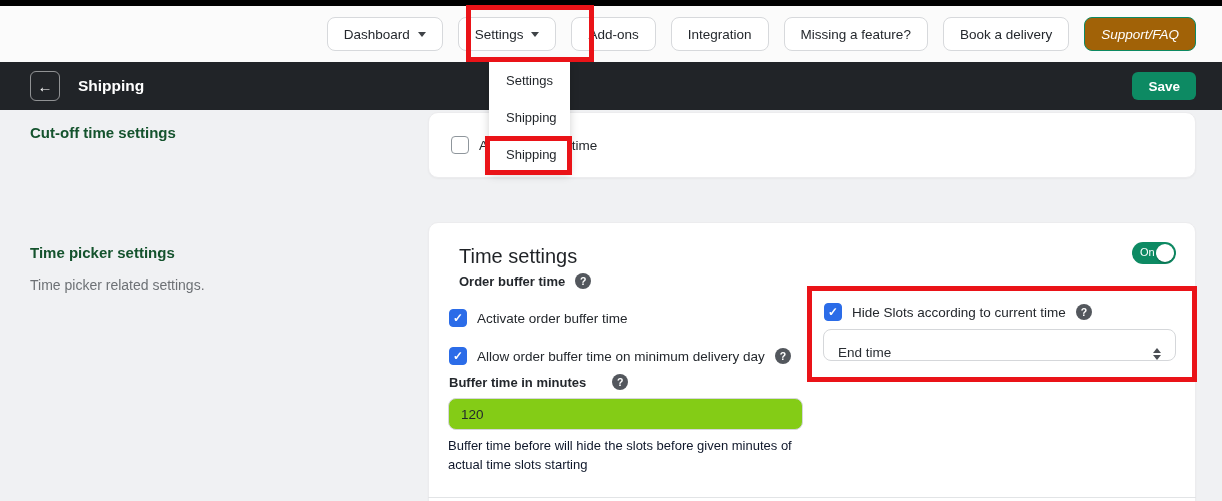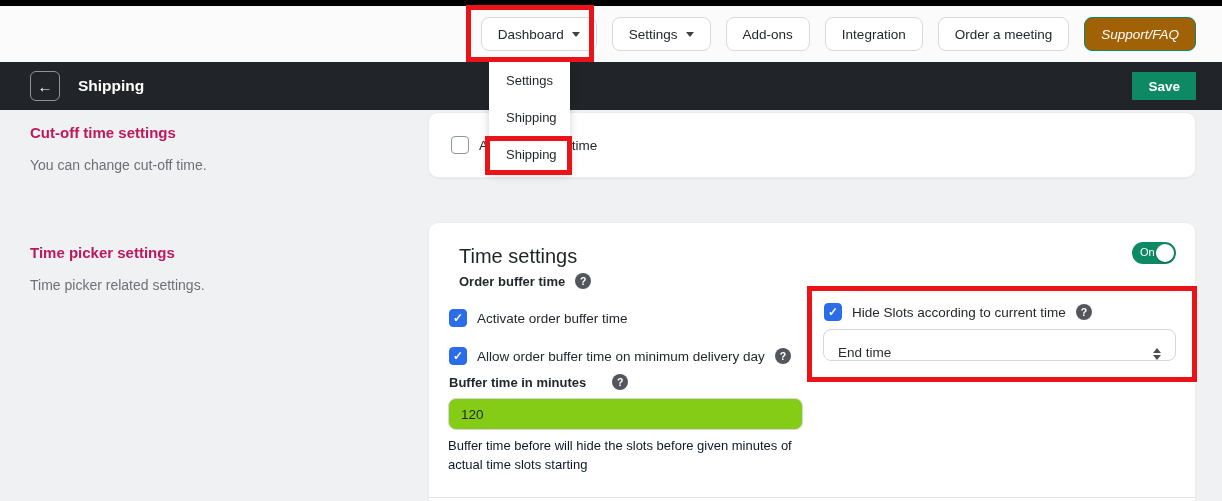--- a/index.html
+++ b/index.html
@@ -19,36 +19,36 @@
            border-top:5px solid #3f4347; }
 
   
   .header-bar { position:absolute; left:0; top:62px; width:1222px; height:48px; background:#212428;
                 display:flex; align-items:center; padding:0 26px 0 30px; }
   .back-btn { width:30px; height:30px; border:1px solid rgba(255,255,255,0.5); border-radius:6px;
               background:transparent; color:#fff; font-size:15px; display:flex; align-items:center;
               justify-content:center; cursor:pointer; }
   .page-title { color:#fff; font-size:15.5px; font-weight:bold; margin-left:18px; }
   .save-btn { margin-left:auto; height:28px; padding:0 16px; background:#0d8a63; color:#fff;
-              border:none; border-radius:0; font-family:inherit; font-size:13.5px; font-weight:600; cursor:pointer; }
+              border:none; border-radius:6px; font-family:inherit; font-size:13.5px; font-weight:600; cursor:pointer; }
 
   
   .dropdown { position:absolute; left:489px; top:62px; width:81px; background:#fff; z-index:30;
               border-radius:0 0 3px 3px; box-shadow:0 2px 10px rgba(0,0,0,0.18); }
   .menu-item { height:37px; display:flex; align-items:center; padding-left:17px; font-size:13px;
                color:#1f2328; cursor:pointer; }
 
   
   .red-box { position:absolute; border:5px solid #ea1318; z-index:50; pointer-events:none; }
   #hl-settings { left:466px; top:5px;  width:128px; height:57px; }
   #hl-shipping { left:485px; top:136px; width:87px;  height:39px; }
   #hl-hide     { left:807px; top:286px; width:390px; height:96px; }
 
   
-  .sec-title { position:absolute; left:30px; font-size:15px; font-weight:bold; color:#be185d; }
+  .sec-title { position:absolute; left:30px; font-size:15px; font-weight:bold; color:#14532d; }
   .sec-desc  { position:absolute; left:30px; font-size:14px; color:#6d7175; }
 
   
   .card { position:absolute; left:428px; width:768px; background:#fff; border:1px solid #ececee;
           border-radius:10px; box-shadow:0 1px 2px rgba(0,0,0,0.04); }
   #card-cutoff { top:112px; height:66px; }
   #card-time   { top:222px; height:300px; border-radius:10px 10px 0 0; }
 
   
   .cb { width:18px; height:18px; border-radius:4px; flex:0 0 18px; cursor:pointer; }
@@ -101,37 +101,39 @@
       <span>Settings</span>
       <span class="caret"></span>
     </button>
     <button class="nav-btn">
       <span>Add-ons</span>
     </button>
     <button class="nav-btn">
       <span>Integration</span>
     </button>
     <button class="nav-btn">
-      <span>Order a meeting</span>
+      <span>Missing a feature?</span>
+    </button>
+    <button class="nav-btn">
+      <span>Book a delivery</span>
     </button>
     <button class="nav-btn primary">
       <span>Support/FAQ</span>
     </button>
   </div>
 
   <div class="header-bar">
     <button class="back-btn">
       <span>←</span>
     </button>
     <div class="page-title">Shipping</div>
     <button class="save-btn">Save</button>
   </div>
 
   <div class="sec-title" style="top:124px;">Cut-off time settings</div>
-  <div class="sec-desc" style="top:157px;">You can change cut-off time.</div>
   <div class="sec-title" style="top:244px;">Time picker settings</div>
   <div class="sec-desc" style="top:277px;">Time picker related settings.</div>
 
   <div class="card" id="card-cutoff">
     <div class="cb-row" style="left:22px; top:23px;">
       <span class="cb unchecked"></span>
       <span class="cb-label">Activate cut-off time</span>
     </div>
   </div>
 

